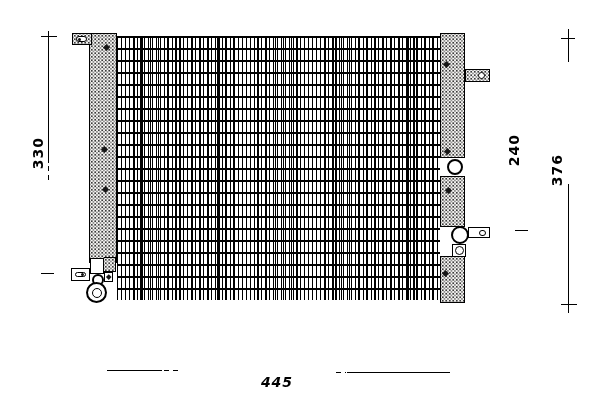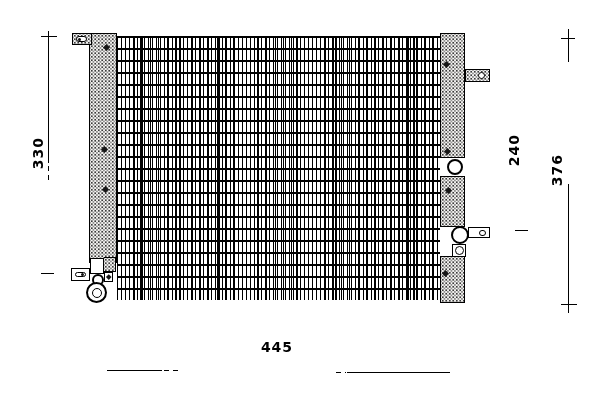--- a/index.html
+++ b/index.html
@@ -55,21 +55,21 @@
   <div class="ln" style="left:568px;top:29px;width:1px;height:33px;"></div>
   <div class="ln" style="left:561px;top:38px;width:14px;height:1px;"></div>
   <div class="ln" style="left:568px;top:184px;width:1px;height:129px;"></div>
   <div class="ln" style="left:561px;top:304px;width:16px;height:1px;"></div>
   <div class="dimlabel rot" style="left:535px;top:162px;">376</div>
 
   <div class="ln" style="left:107px;top:370px;width:55px;height:1px;"></div>
   <div class="dash-h" style="left:164px;top:370px;width:14px;"></div>
   <div class="dash-h" style="left:336px;top:372px;width:10px;"></div>
   <div class="ln" style="left:347px;top:372px;width:103px;height:1px;"></div>
-  <div class="dimlabel" style="left:255px;top:339px;">445</div>
+  <div class="dimlabel" style="left:255px;top:374px;font-style:italic;">445</div>
 
   <div class="core" style="left:117px;top:36px;width:323px;height:264px;"></div>
 
   <div class="abs stip bdr" style="left:89px;top:33px;width:28px;height:230px;"></div>
   <div class="diamond" style="left:104px;top:45px;"></div>
   <div class="diamond" style="left:102px;top:147px;"></div>
   <div class="diamond" style="left:103px;top:187px;"></div>
 
   <div class="abs bdr stip" style="left:72px;top:33px;width:20px;height:12px;background-color:#fff;">
     <div class="slot" style="left:3px;top:2px;width:11px;height:5.5px;">

